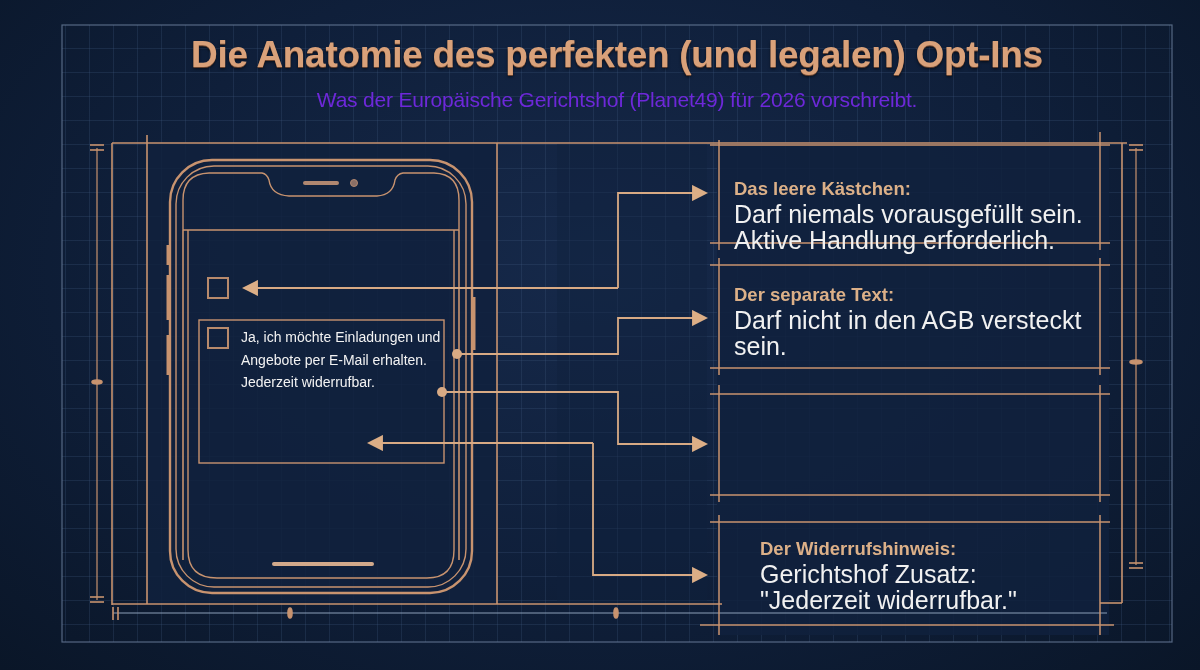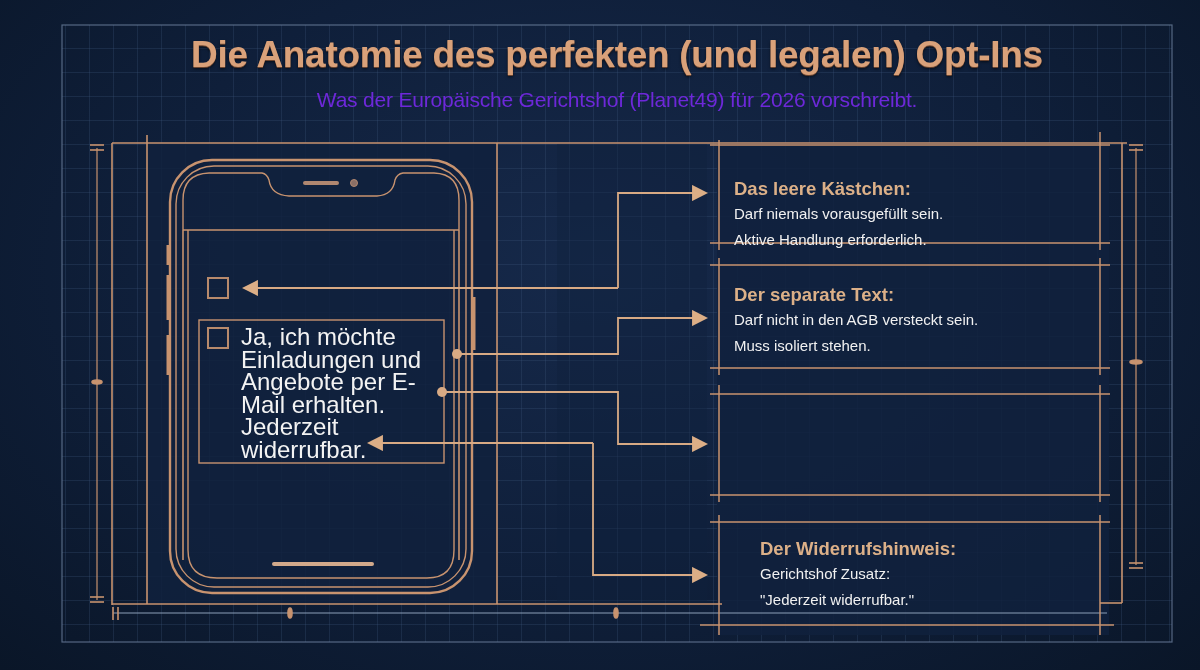--- a/index.html
+++ b/index.html
@@ -16,24 +16,24 @@
     text-shadow: 0 1px 0 #6b4530, 0 2px 3px rgba(0,0,0,0.6);
   }
   .subtitle {
     position:absolute; left:0; width:1200px; top:88px; text-align:center;
     font-size:21px; color:#6d28d9; letter-spacing:-0.2px;
   }
   .card {
     position:absolute; left:717px; width:370px;
   }
   .card .ctitle { font-size:18.5px; font-weight:bold; color:#dcb088; line-height:24px; }
-  .card .cbody { font-size:15px; color:#f1f1f1; line-height:26px; }
+  .card .cbody { font-size:25px; color:#f1f1f1; line-height:26px; }
   .consent-text {
     position:absolute; left:224px; top:326px; width:200px;
-    font-size:24px; line-height:22.5px; color:#f3f3f3;
+    font-size:14px; line-height:22.5px; color:#f3f3f3;
   }
   .cb {
     position:absolute; width:22px; height:22px; border:2px solid #b88a6c;
     box-sizing:border-box;
   }
 </style>
 </head>
 <body>
 
 <div class="stage">
@@ -151,20 +151,19 @@
   <div class="consent-text">Ja, ich möchte Einladungen und Angebote per E-Mail erhalten. Jederzeit widerrufbar.</div>
 
   <div class="card" style="top:157px;margin-top:20px;">
     <div class="ctitle">Das leere Kästchen:</div>
     <div class="cbody">Darf niemals vorausgefüllt sein.</div>
     <div class="cbody">Aktive Handlung erforderlich.</div>
   </div>
   <div class="card" style="top:283px;">
     <div class="ctitle">Der separate Text:</div>
     <div class="cbody">Darf nicht in den AGB versteckt sein.</div>
-    <div class="cbody">Muss isoliert stehen.</div>
   </div>
   <div class="card" style="top:537px;margin-left:26px;">
     <div class="ctitle">Der Widerrufshinweis:</div>
     <div class="cbody">Gerichtshof Zusatz:</div>
     <div class="cbody">"Jederzeit widerrufbar."</div>
   </div>
 </div>
 
 </body></html>

